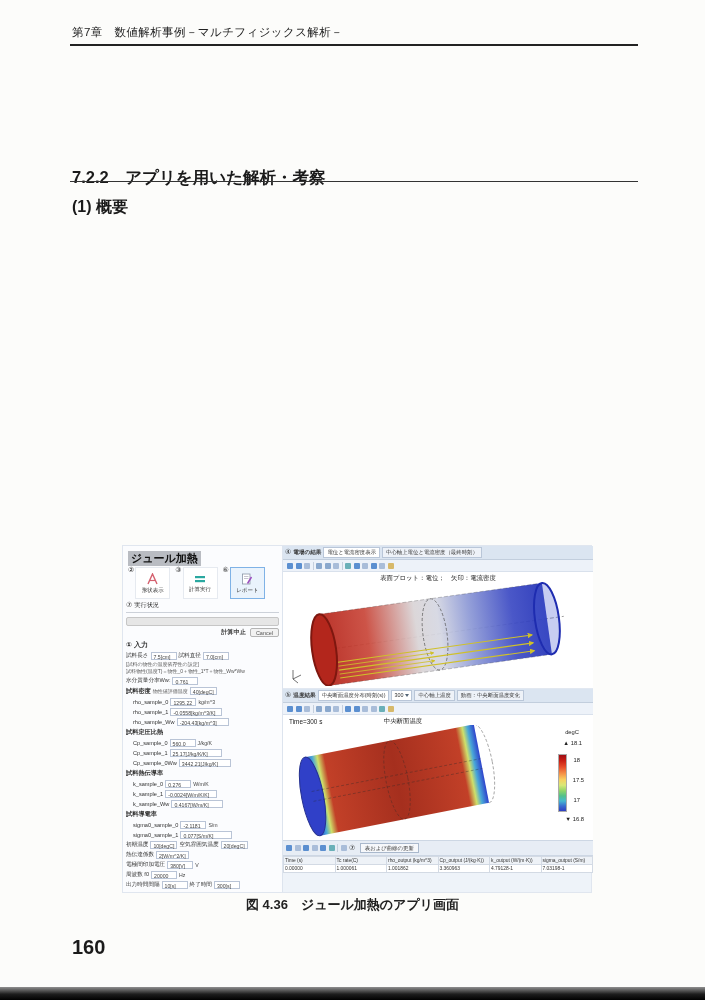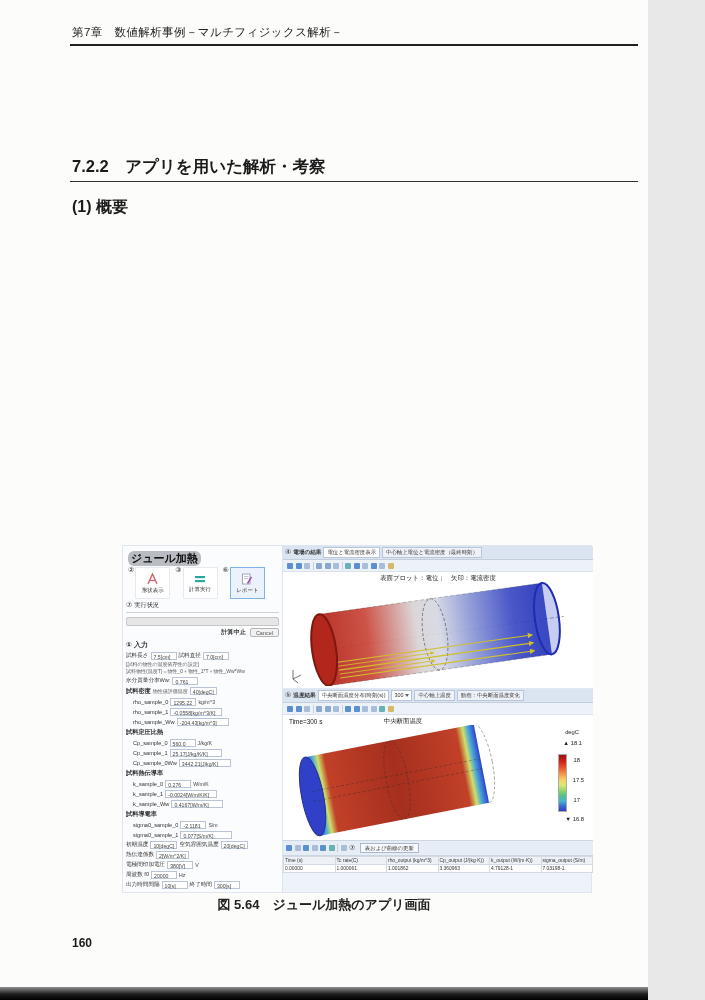--- a/index.html
+++ b/index.html
@@ -1,44 +1,44 @@
 <!DOCTYPE html>
 <html><head>
 <meta charset="utf-8">
 <style>
   html,body{margin:0;padding:0;background:#e8e8e8;}
-  .page{position:relative;width:648px;height:1000px;background:#fcfcfa;overflow:hidden;
+  .page{position:relative;width:705px;height:1000px;background:#fcfcfa;overflow:hidden;
         font-family:"Liberation Serif","DejaVu Serif",serif;color:#1a1a1a;}
   .running-header{position:absolute;left:72px;top:25px;font-family:"Liberation Sans","DejaVu Sans",sans-serif;
         font-size:11.5px;color:#222;letter-spacing:.4px;}
   .header-rule{position:absolute;left:70px;top:44px;width:568px;height:1.5px;background:#222;}
   .intro{position:absolute;left:72px;top:106px;width:570px;font-size:16px;margin:0;}
-  .sec{position:absolute;left:72px;top:156px;margin:0;font-family:"Liberation Sans","DejaVu Sans",sans-serif;
+  .sec{position:absolute;left:72px;top:167px;margin:0;font-family:"Liberation Sans","DejaVu Sans",sans-serif;
         font-size:16.5px;font-weight:bold;}
   .sec-rule{position:absolute;left:70px;top:181px;width:568px;height:1px;background:#333;}
   .subsec{position:absolute;left:72px;top:197px;margin:0;font-family:"Liberation Sans","DejaVu Sans",sans-serif;
         font-size:16px;font-weight:bold;}
   .para{position:absolute;left:72px;width:570px;margin:0;font-size:16px;line-height:29px;
         text-align:justify;text-indent:1em;}
   .p1{top:220px;}
   .p2{top:364px;}
   .caption{position:absolute;left:0;top:896px;width:100%;text-align:center;
         font-family:"Liberation Sans","DejaVu Sans",sans-serif;font-size:13px;font-weight:bold;color:#222;}
   .pagenum{position:absolute;left:72px;top:936px;font-family:"Liberation Sans","DejaVu Sans",sans-serif;
-        font-size:12px;font-weight:bold;}
+        font-size:20px;font-weight:bold;}
   .scan-edge{position:absolute;left:0;bottom:0;width:100%;height:13px;
         background:linear-gradient(to bottom,#8f8f8f,#1d1d1d 55%,#000);}
 
   
   .app{position:absolute;left:122px;top:545px;width:470px;height:348px;background:#eef3f9;
         font-family:"Liberation Sans","DejaVu Sans",sans-serif;color:#333;border:1px solid #e0e6ef;box-sizing:border-box;}
   .lp{position:absolute;left:0;top:0;width:160px;height:100%;background:#fbfcfe;border-right:1px solid #dde4ee;
         padding:2px 3px;box-sizing:border-box;overflow:hidden;}
   .app-title{display:inline-block;background:#b9bcc2;color:#101010;font-size:11px;font-weight:bold;
-        padding:0 3px;margin:0 0 1px 2px;border-radius:6px;}
+        padding:0 3px;margin:0 0 1px 2px;}
   .num{font-family:"DejaVu Sans",sans-serif;font-size:7px;color:#222;line-height:1;}
   .ribbon{display:flex;gap:5px;margin:0 0 1px 2px;}
   .rwrap{display:flex;align-items:flex-start;gap:1px;}
   .rbtn{display:flex;flex-direction:column;align-items:center;justify-content:center;gap:2px;
         width:33px;height:30px;font-size:5.5px;color:#333;background:#fff;border:1px solid #e6eaf0;}
   .rbtn.sel{border:1px solid #7fb2e6;background:#eaf3fc;}
   .prog-label{display:flex;align-items:center;gap:2px;font-size:6.2px;margin-top:2px;
         border-bottom:1px solid #ccd1d9;padding-bottom:2px;}
   .progressbar{margin-top:4px;height:7px;background:#e6e6e6;border:1px solid #c6c6c6;border-radius:2px;}
   .cancel-row{display:flex;justify-content:flex-end;align-items:center;gap:4px;margin-top:2px;}
@@ -431,16 +431,16 @@
             <td>1.001862</td>
             <td>3.360963</td>
             <td>4.79128-1</td>
             <td>7.03198-1</td>
           </tr>
         </tbody>
       </table>
     </div>
   </div>
 
-  <div class="caption">図 5.64　ジュール加熱のアプリ画面</div>
+  <div class="caption">図 4.36　ジュール加熱のアプリ画面</div>
   <div class="pagenum">160</div>
   <div class="scan-edge"></div>
 </div>
 
 </body></html>

